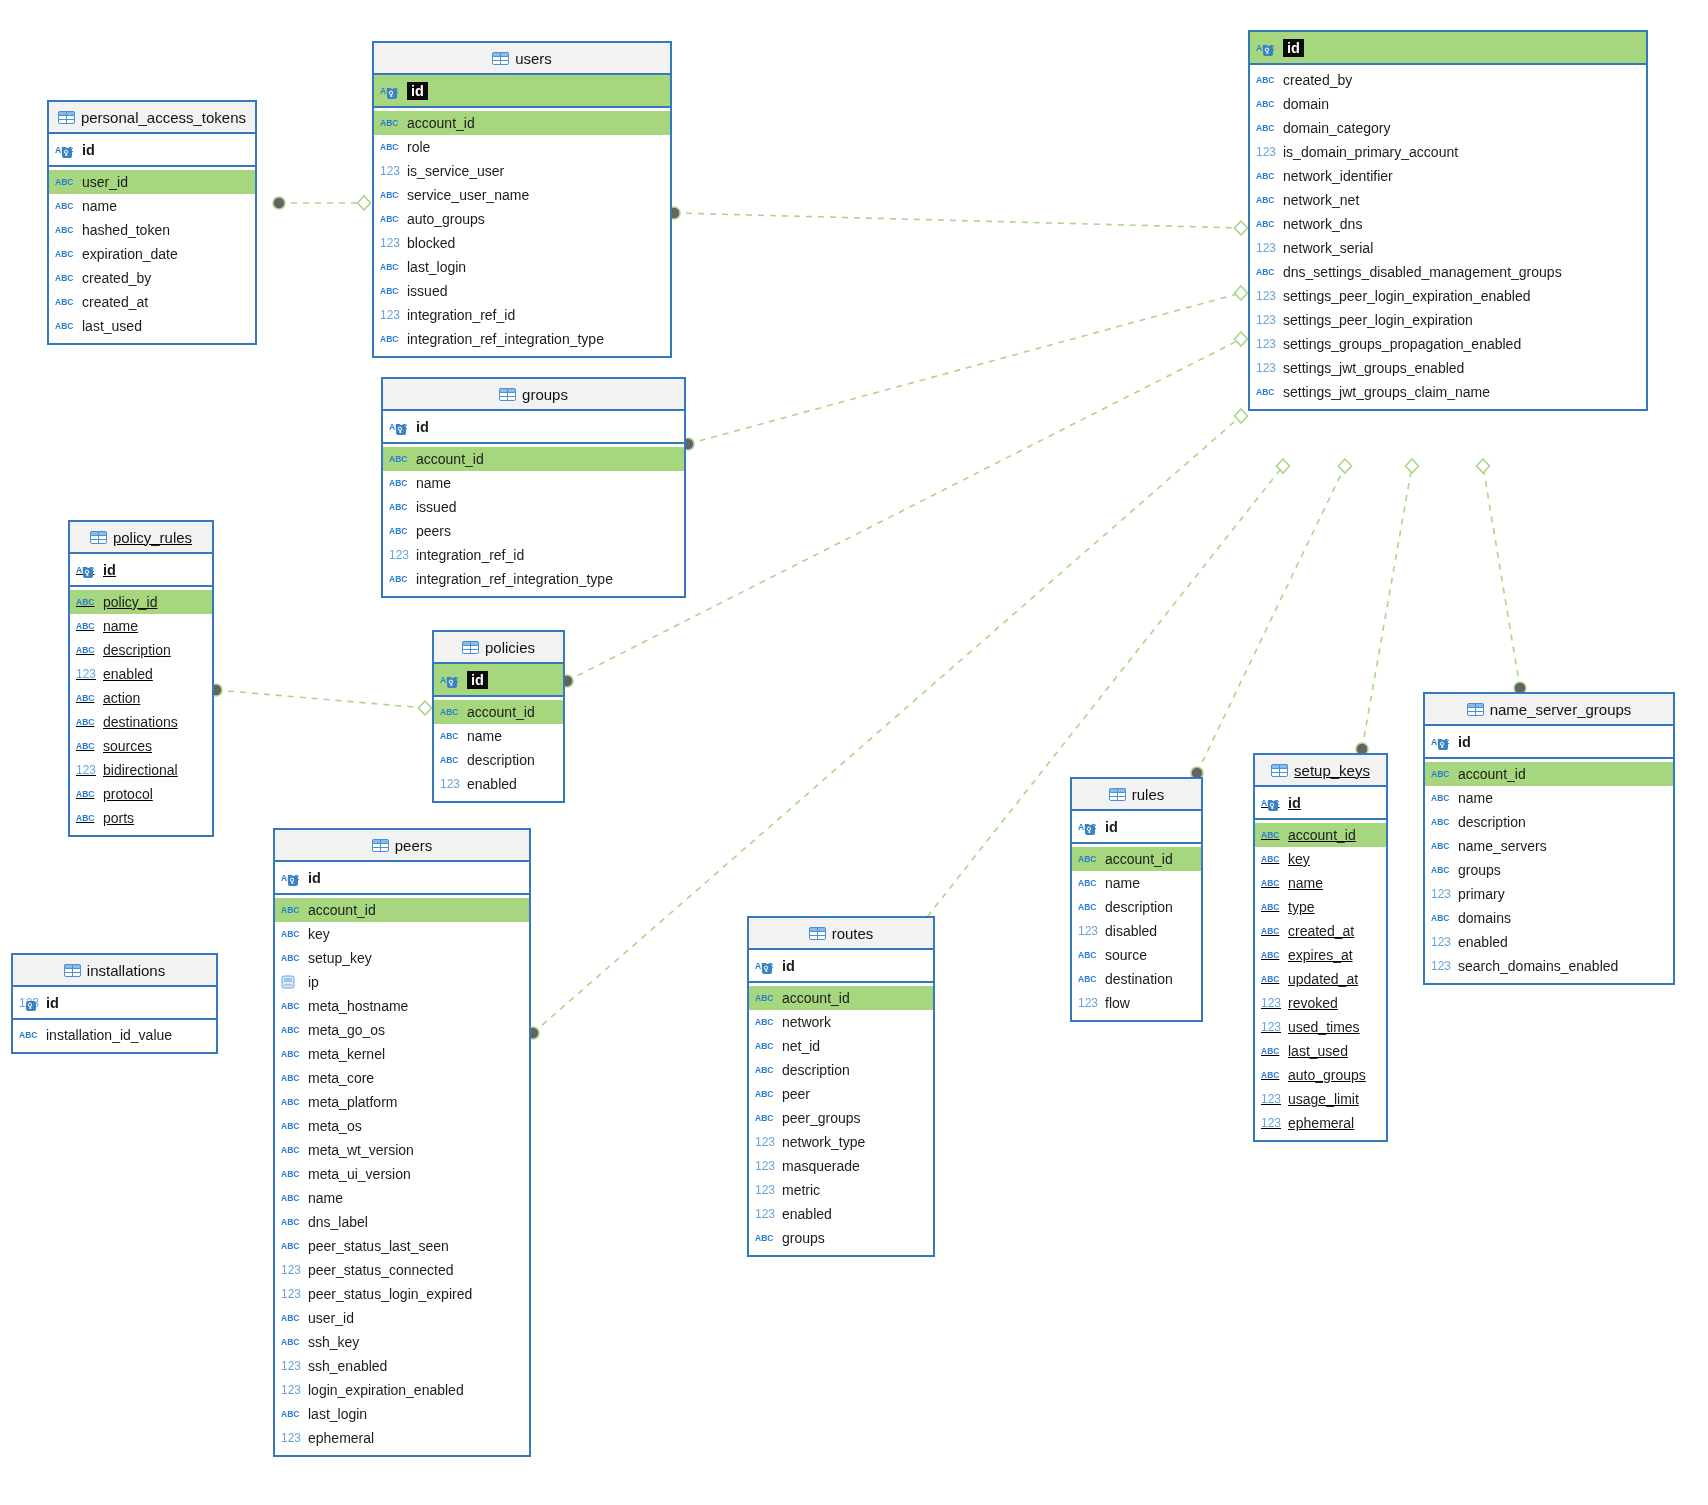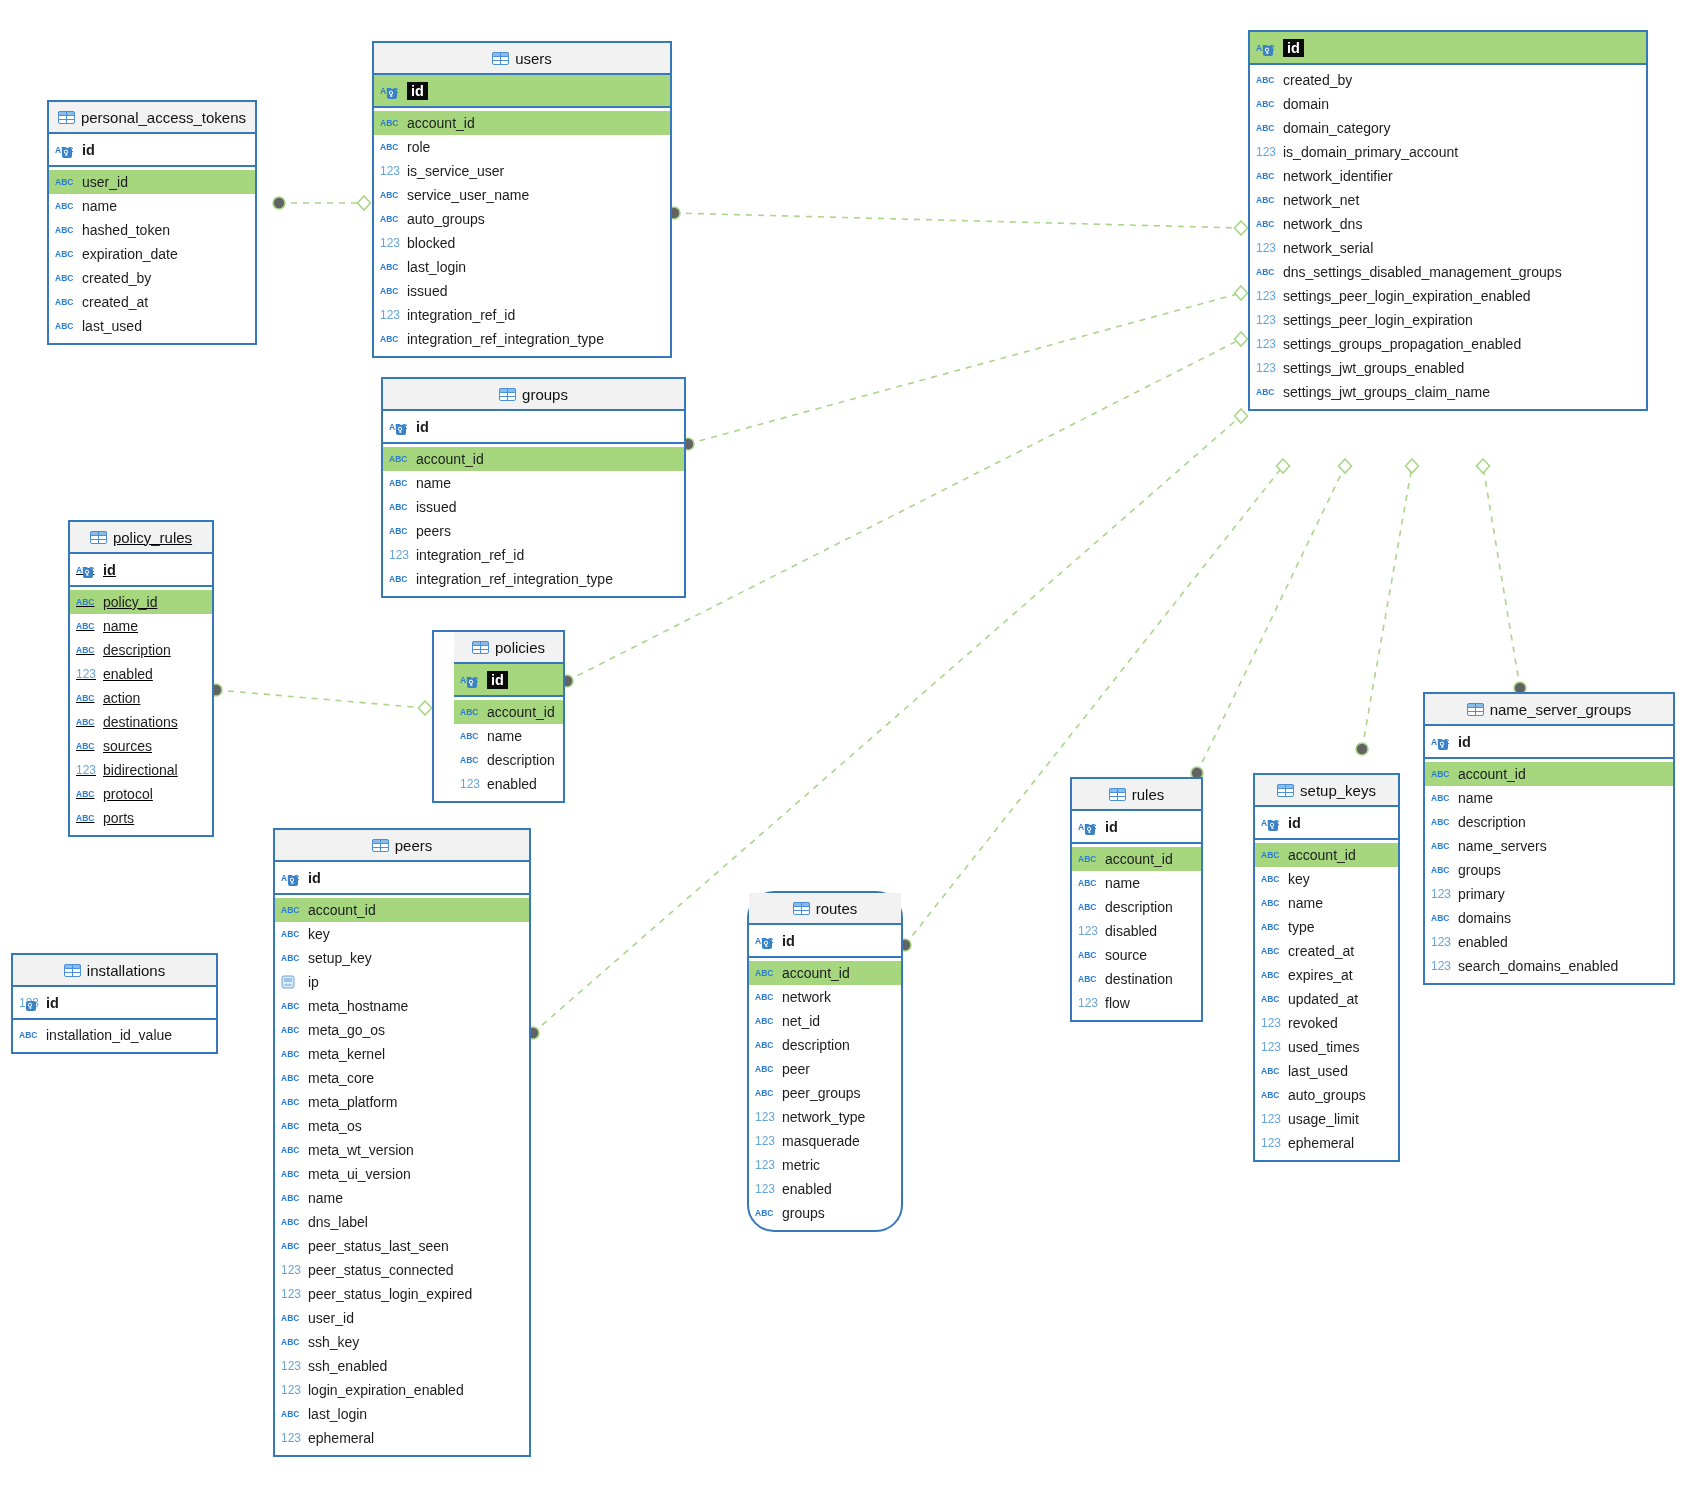--- a/index.html
+++ b/index.html
@@ -394,21 +394,21 @@
           <div class="row">
             <span class="ic ic-abc">ABC</span>
             <span class="fld-nm">protocol</span>
           </div>
           <div class="row">
             <span class="ic ic-abc">ABC</span>
             <span class="fld-nm">ports</span>
           </div>
         </div>
       </div>
-      <div class="tbl" style="left: 432px; top: 630px; width: 133px; padding-left: 20px;">
+      <div class="tbl" style="left: 432px; top: 630px; width: 133px;">
         <div class="tbl-h">
           <span class="tbl-ic">
             <svg width="17" height="13" viewBox="0 0 17 13">
               <rect x="0.5" y="0.5" width="16" height="12" rx="1.5" fill="#ffffff" stroke="#4a90d9"></rect>
               <rect x="0.5" y="0.5" width="16" height="4" rx="1.5" fill="#8bbbe8" stroke="#4a90d9"></rect>
               <line x1="8.5" y1="0.5" x2="8.5" y2="12.5" stroke="#4a90d9"></line>
               <line x1="0.5" y1="8.5" x2="16.5" y2="8.5" stroke="#4a90d9"></line>
             </svg>
           </span>
           <span class="tbl-nm">policies</span>
@@ -587,21 +587,21 @@
             </span></span>
           <span class="fld-nm pk-nm">id</span>
         </div>
         <div class="body">
           <div class="row">
             <span class="ic ic-abc">ABC</span>
             <span class="fld-nm">installation_id_value</span>
           </div>
         </div>
       </div>
-      <div class="tbl" style="left: 747px; top: 891px; width: 156px; border-radius: 27px;">
+      <div class="tbl" style="left: 747px; top: 916px; width: 188px;">
         <div class="tbl-h">
           <span class="tbl-ic">
             <svg width="17" height="13" viewBox="0 0 17 13">
               <rect x="0.5" y="0.5" width="16" height="12" rx="1.5" fill="#ffffff" stroke="#4a90d9"></rect>
               <rect x="0.5" y="0.5" width="16" height="4" rx="1.5" fill="#8bbbe8" stroke="#4a90d9"></rect>
               <line x1="8.5" y1="0.5" x2="8.5" y2="12.5" stroke="#4a90d9"></line>
               <line x1="0.5" y1="8.5" x2="16.5" y2="8.5" stroke="#4a90d9"></line>
             </svg>
           </span>
           <span class="tbl-nm">routes</span>
@@ -707,21 +707,21 @@
           <div class="row">
             <span class="ic ic-abc">ABC</span>
             <span class="fld-nm">destination</span>
           </div>
           <div class="row">
             <span class="ic ic-num">123</span>
             <span class="fld-nm">flow</span>
           </div>
         </div>
       </div>
-      <div class="tbl" style="left: 1253px; top: 773px; width: 147px;">
+      <div class="tbl" style="left: 1253px; top: 753px; width: 135px; text-decoration: underline;">
         <div class="tbl-h">
           <span class="tbl-ic">
             <svg width="17" height="13" viewBox="0 0 17 13">
               <rect x="0.5" y="0.5" width="16" height="12" rx="1.5" fill="#ffffff" stroke="#4a90d9"></rect>
               <rect x="0.5" y="0.5" width="16" height="4" rx="1.5" fill="#8bbbe8" stroke="#4a90d9"></rect>
               <line x1="8.5" y1="0.5" x2="8.5" y2="12.5" stroke="#4a90d9"></line>
               <line x1="0.5" y1="8.5" x2="16.5" y2="8.5" stroke="#4a90d9"></line>
             </svg>
           </span>
           <span class="tbl-nm">setup_keys</span>

